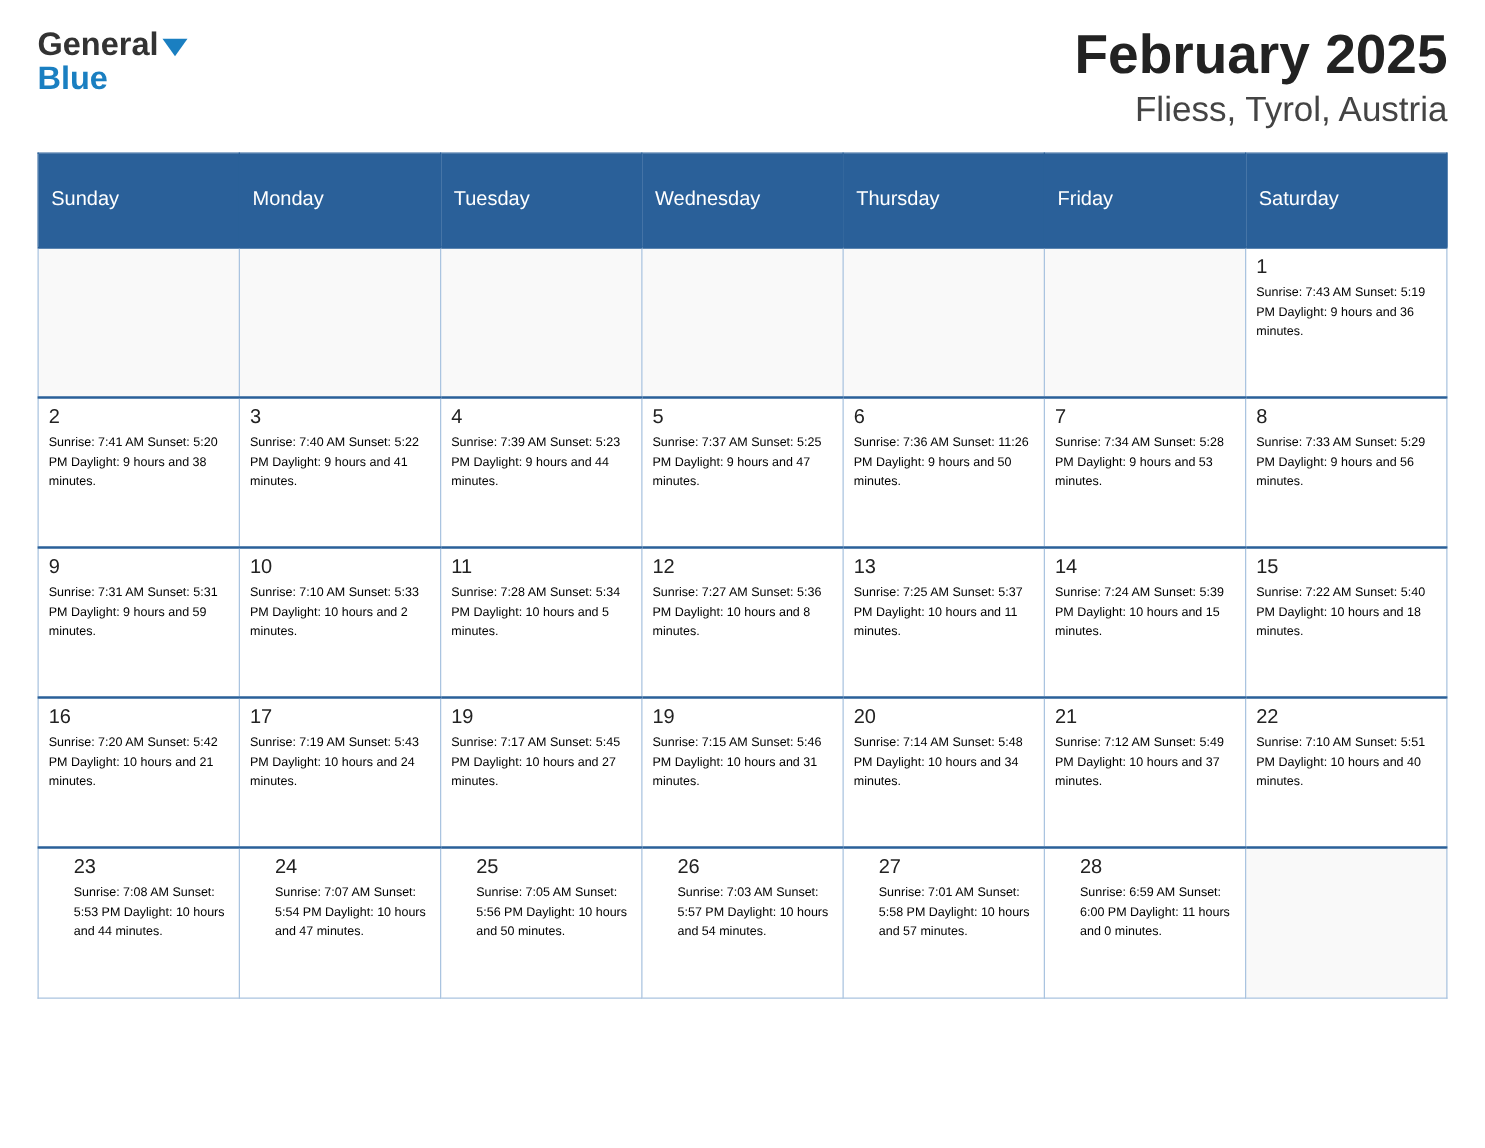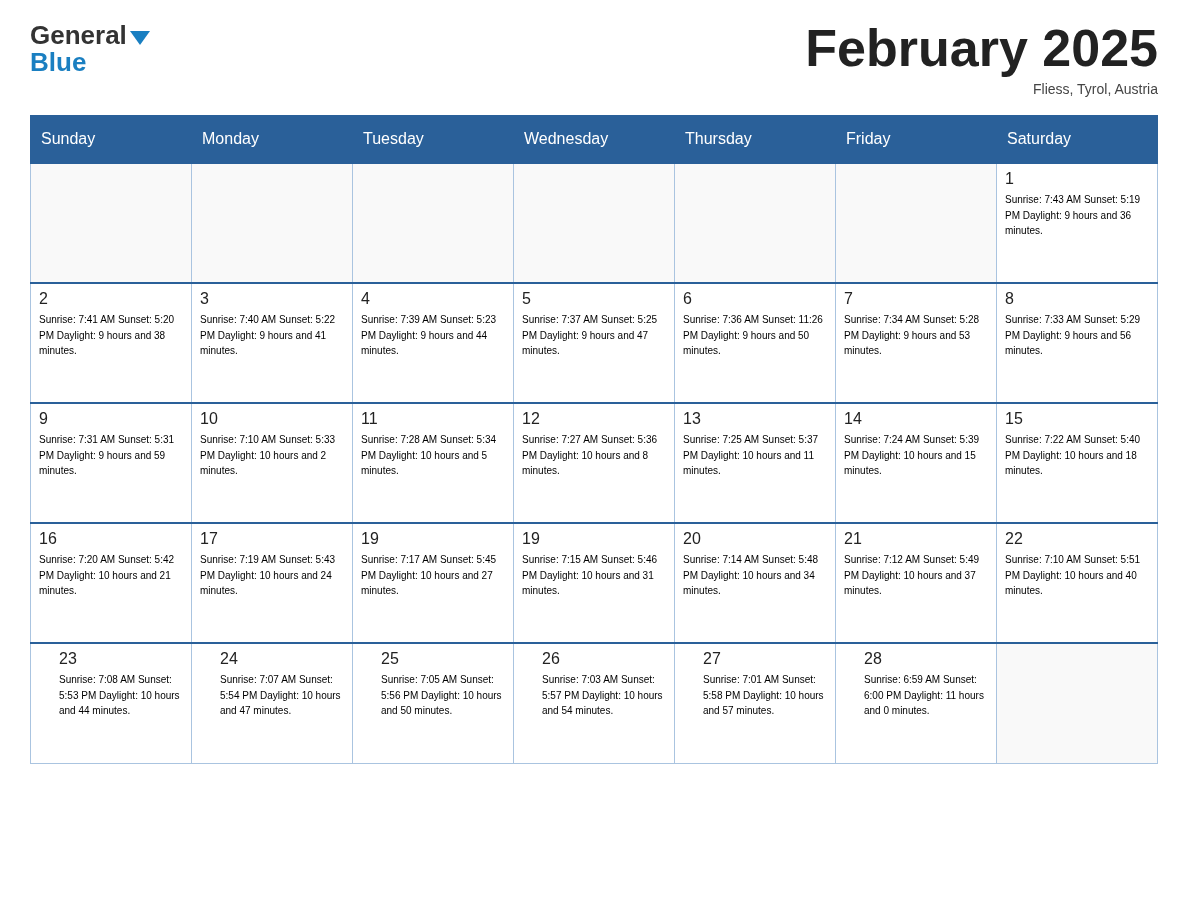--- a/index.html
+++ b/index.html
@@ -41,41 +41,41 @@
     .logo-blue {
       font-size: 26px;
       font-weight: bold;
       color: #1a7fc1;
       margin-top: -4px;
     }
     .title-section {
       text-align: right;
     }
     .month-title {
-      font-size: 52px;
+      font-size: 44px;
       font-weight: bold;
       color: #222;
       line-height: 1.1;
     }
     .location-title {
-      font-size: 14px;
+      font-size: 28px;
       color: #444;
       margin-top: 4px;
     }
     .calendar {
       width: 100%;
       border-collapse: collapse;
       border: 1px solid #2a6099;
     }
     .calendar th {
       background-color: #2a6099;
       color: #fff;
       font-size: 16px;
       font-weight: normal;
-      padding: 14px 10px;
+      padding: 28px 10px;
       text-align: left;
       border: 1px solid #2a6099;
     }
     .calendar td {
       border: 1px solid #aac4e0;
       vertical-align: top;
       padding: 6px 8px;
       width: 14.28%;
       min-height: 100px;
       height: 120px;

